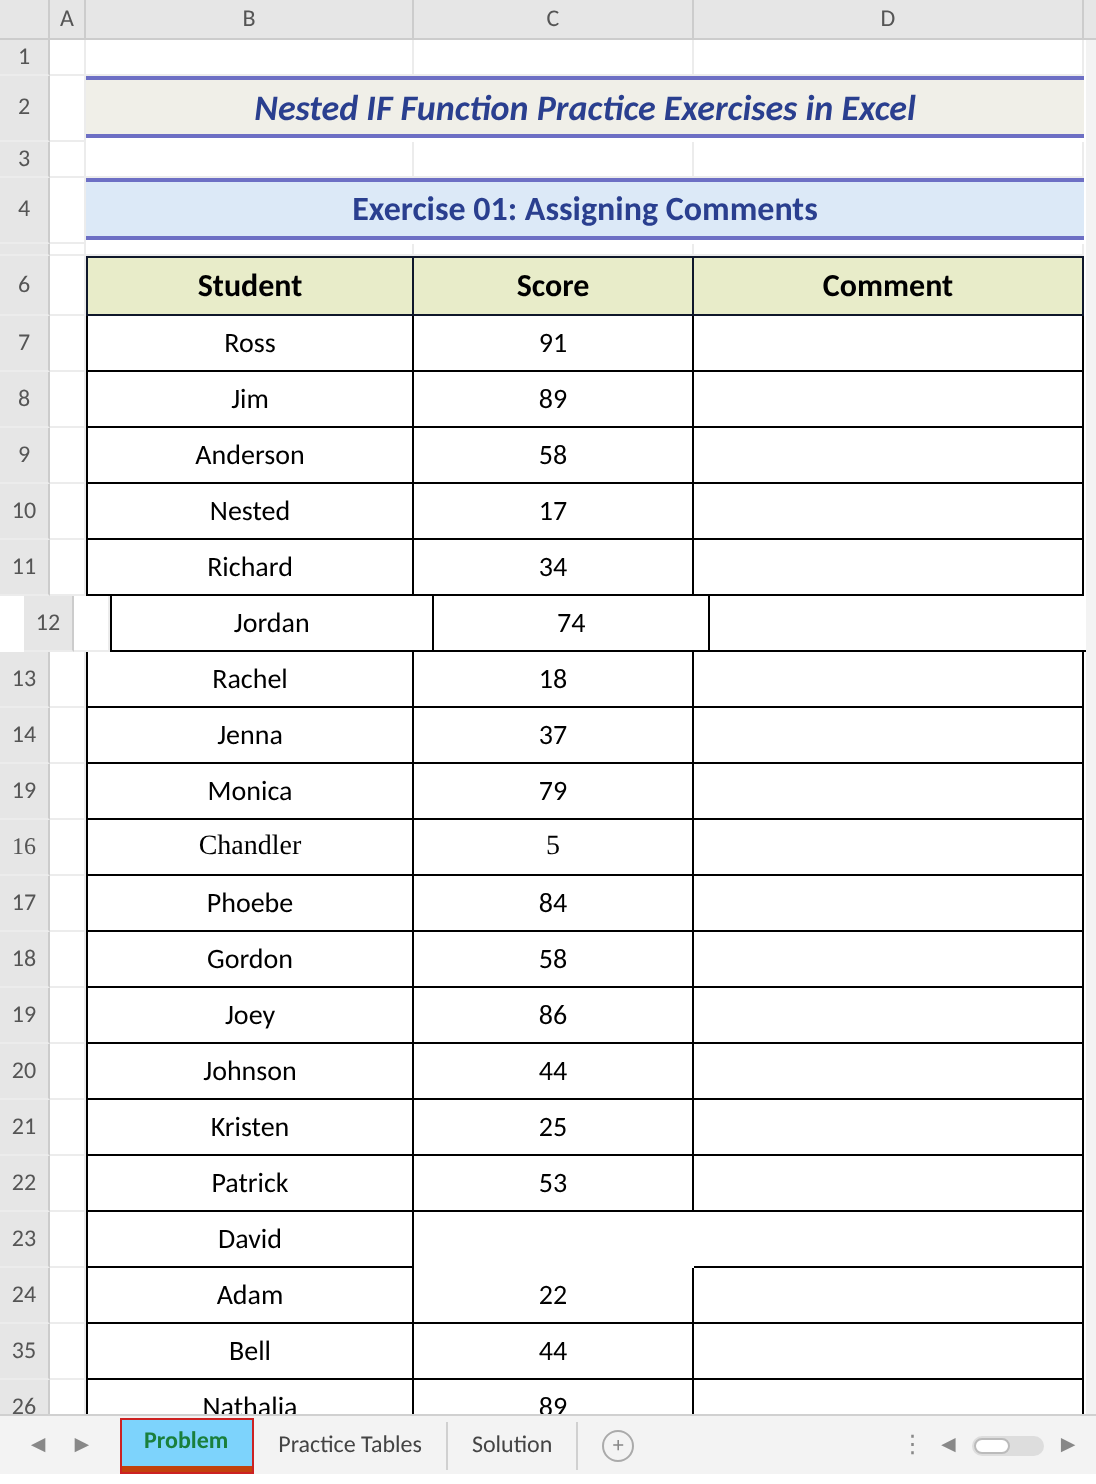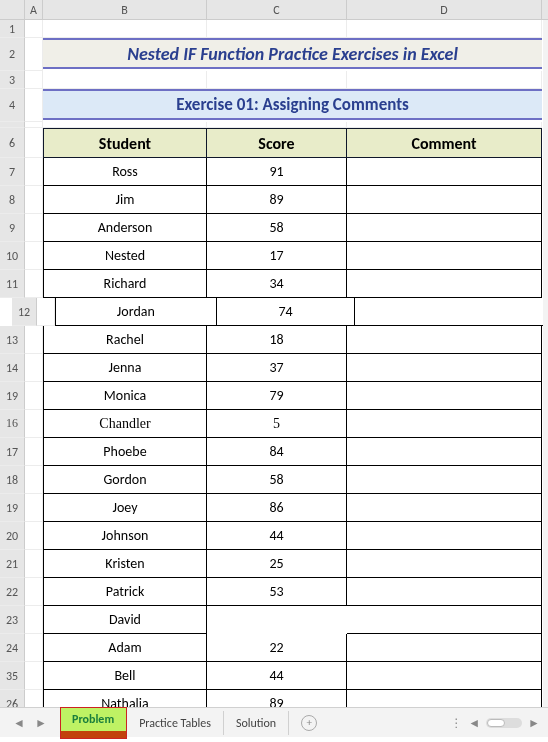--- a/index.html
+++ b/index.html
@@ -125,24 +125,24 @@
     gap: 10px;
     color: #888;
   }
   .tab {
     padding: 5px 12px;
     border-right: 1px solid #d0d0d0;
     color: #444;
     cursor: pointer;
   }
   .tab.active {
-    background: #bef264;
+    background: #7dd3fc;
     color: #1a7f3c;
     font-weight: bold;
-    border-bottom: 8px solid #c2410c;
+    border-bottom: 4px solid #c2410c;
     outline: 1px solid #c22;
     outline-offset: -1px;
   }
   .newtab {
     margin-left: 12px;
     width: 16px;
     height: 16px;
     border: 1px solid #aaa;
     border-radius: 50%;
     display: flex;

